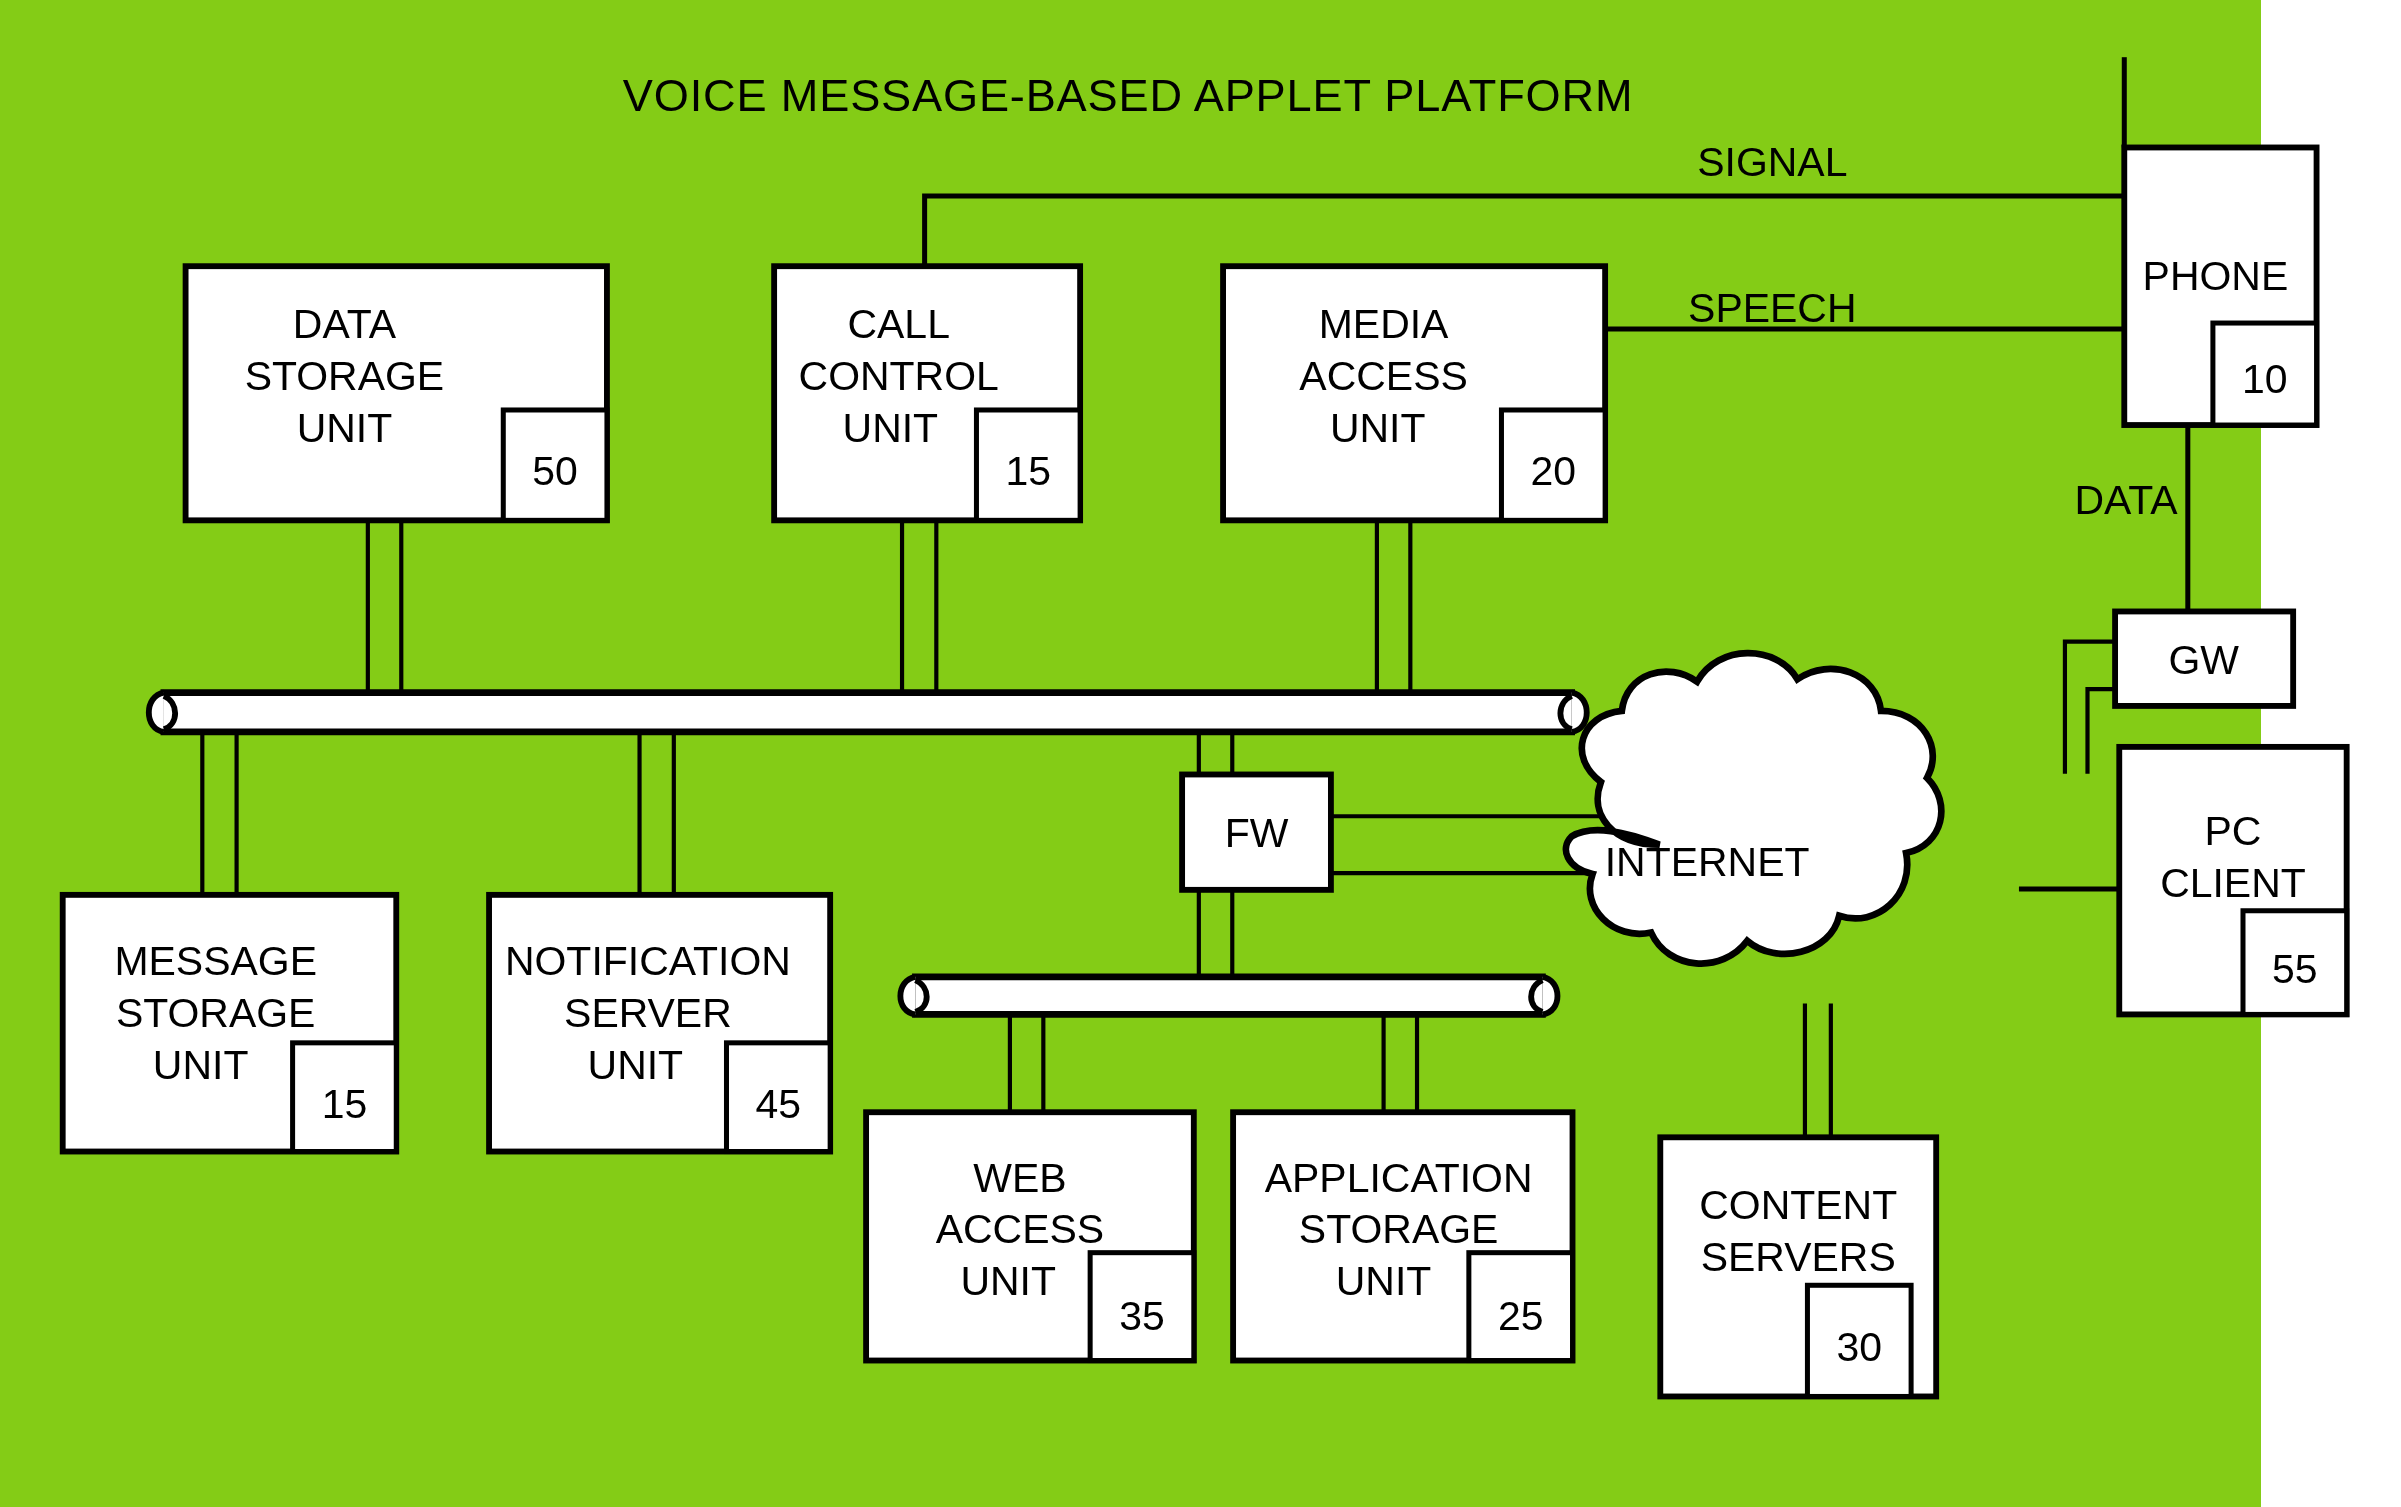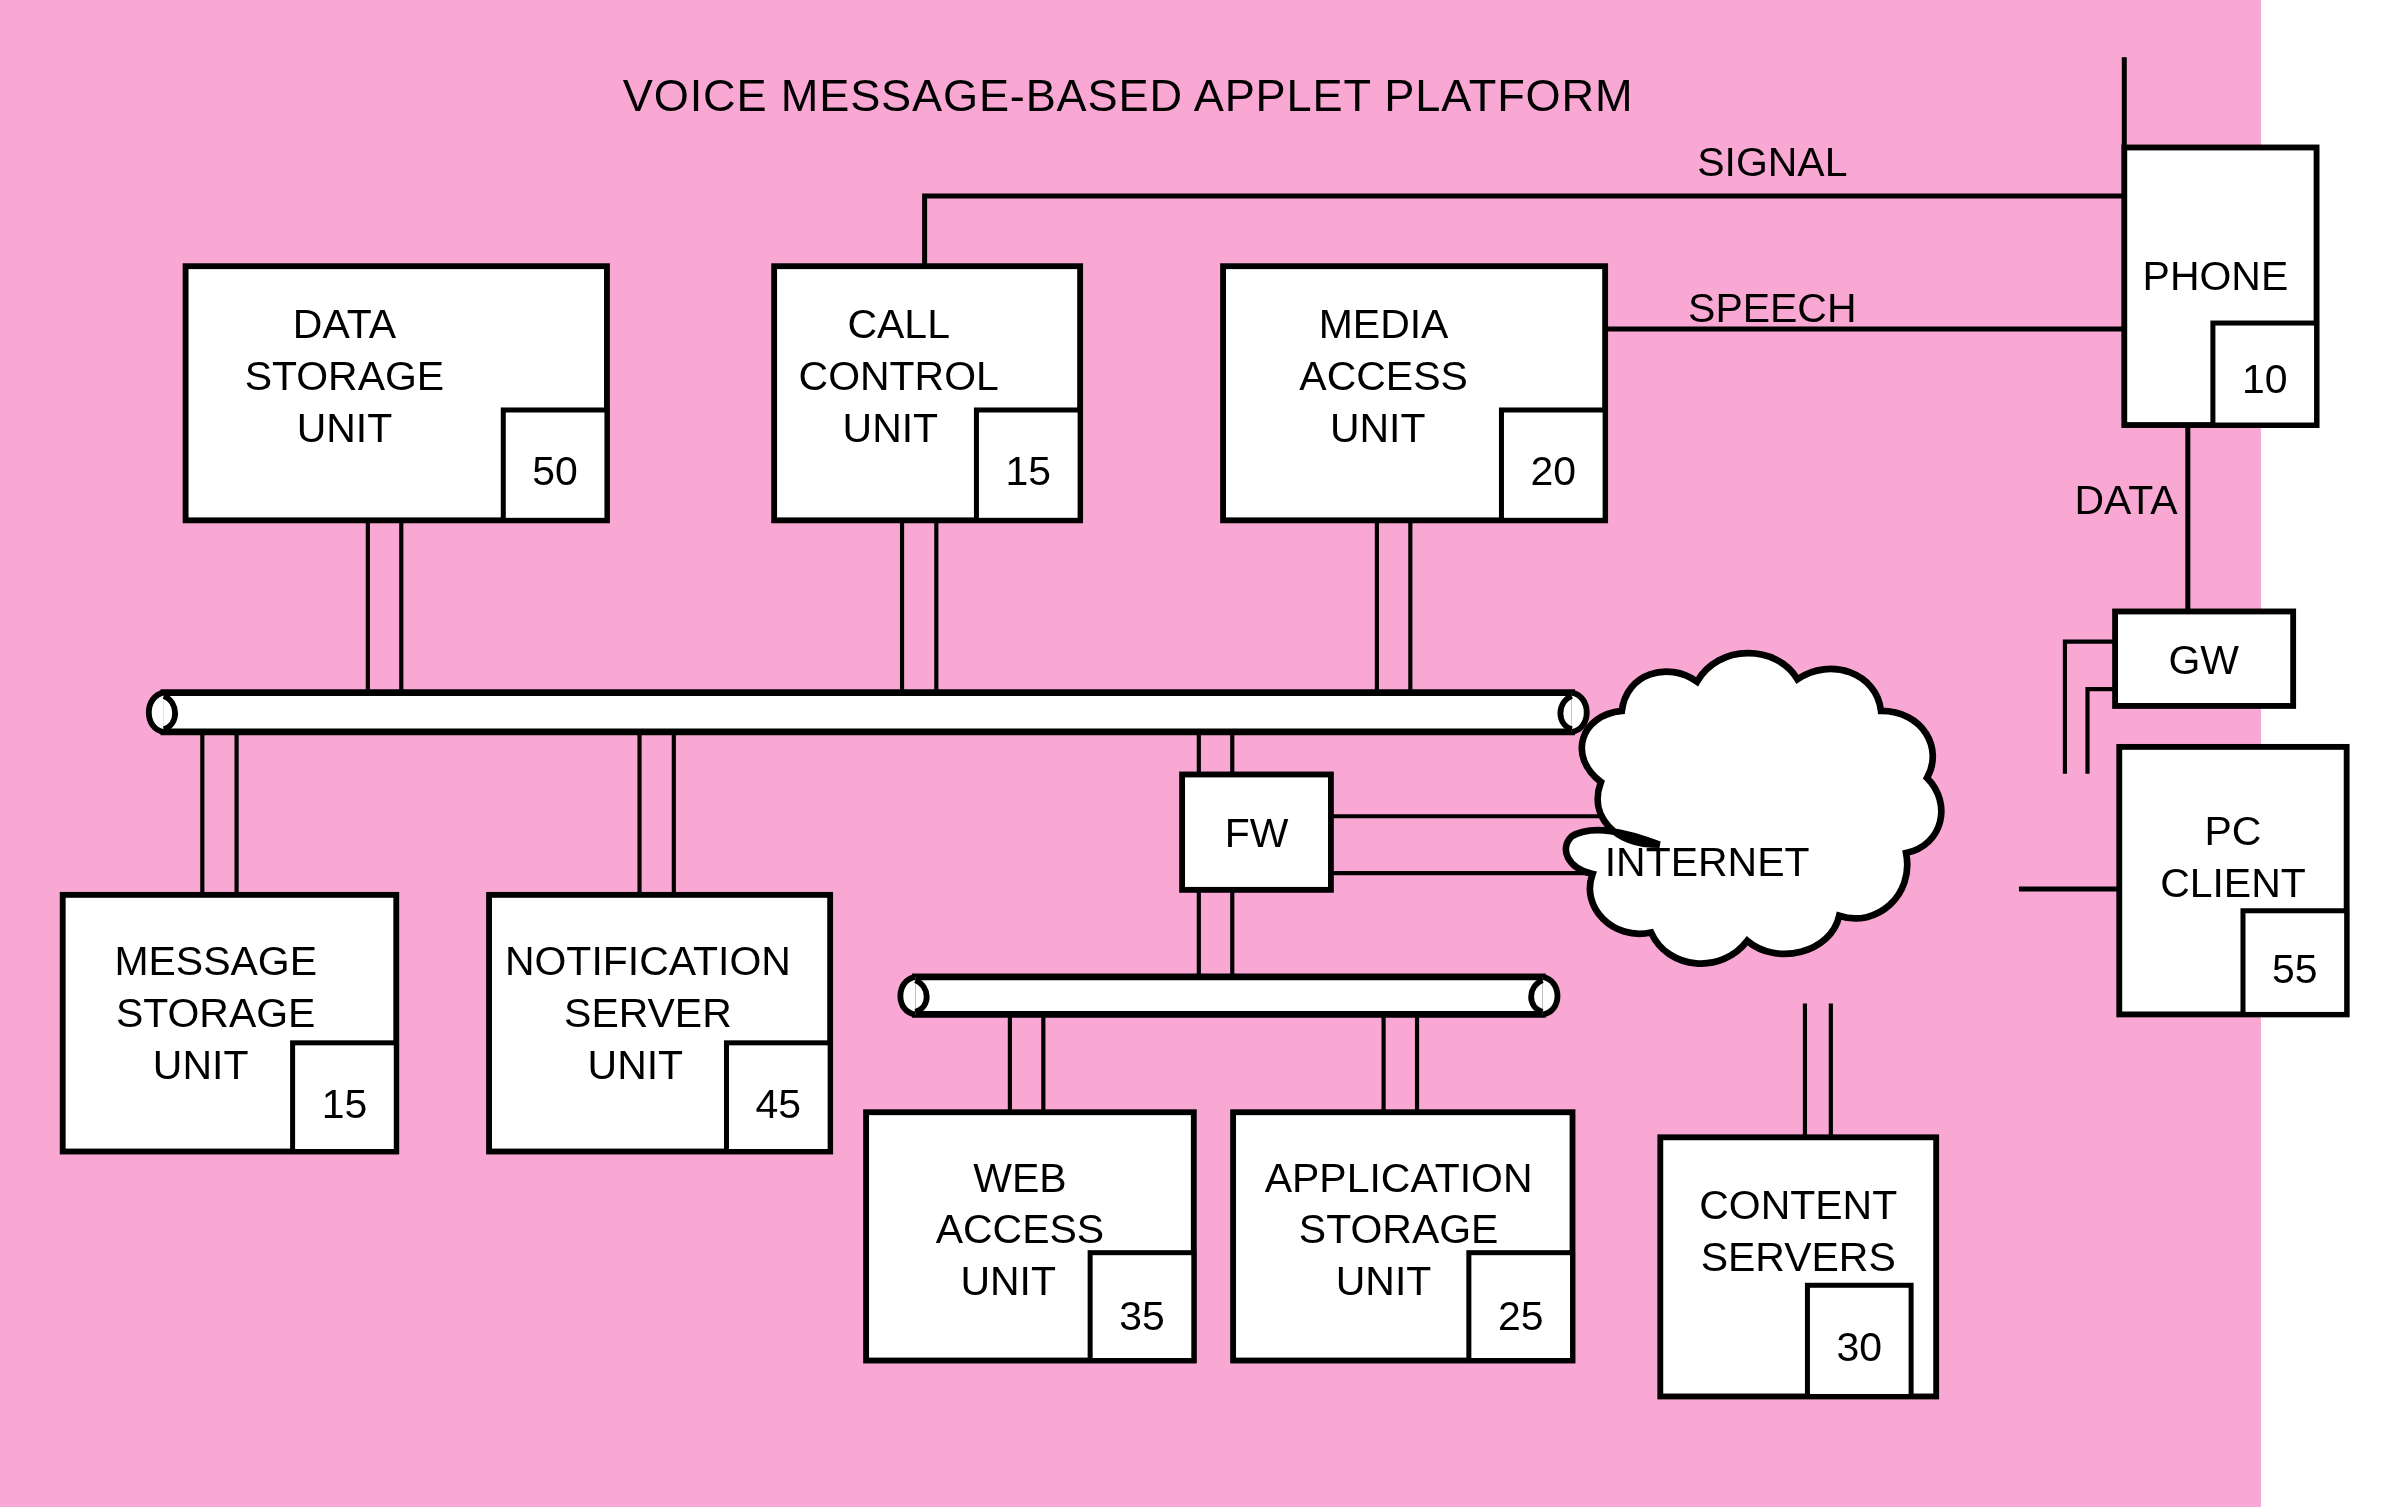--- a/index.html
+++ b/index.html
@@ -10,21 +10,21 @@
   body {
     width: 2401px;
     height: 1508px;
     font-family: "Liberation Sans", sans-serif;
     overflow: hidden;
   }
   #diagram-root {
     position: relative;
     width: 2261px;
     height: 1508px;
-    background: #f9a8d4;
+    background: #84cc16;
   }
   svg#diagram-svg {
     position: absolute;
     top: 0;
     left: 0;
     width: 2401px;
     height: 1508px;
     display: block;
   }
   .box-rect {

